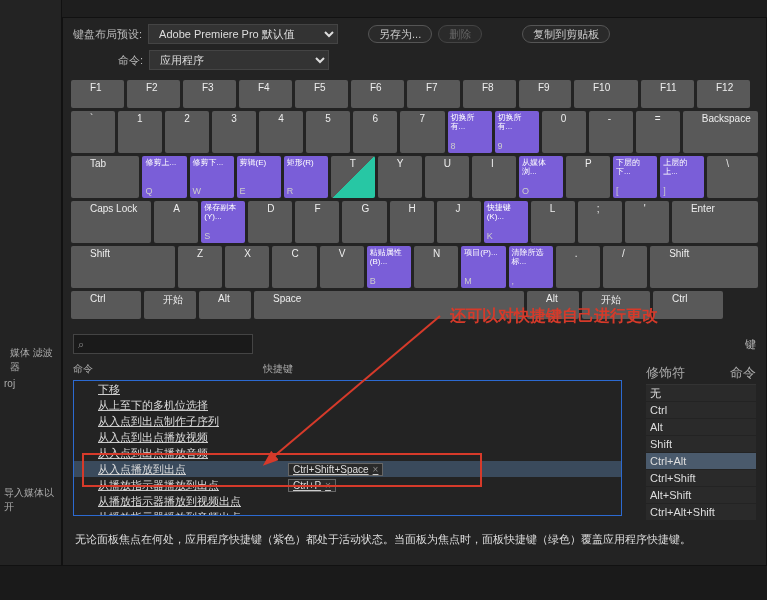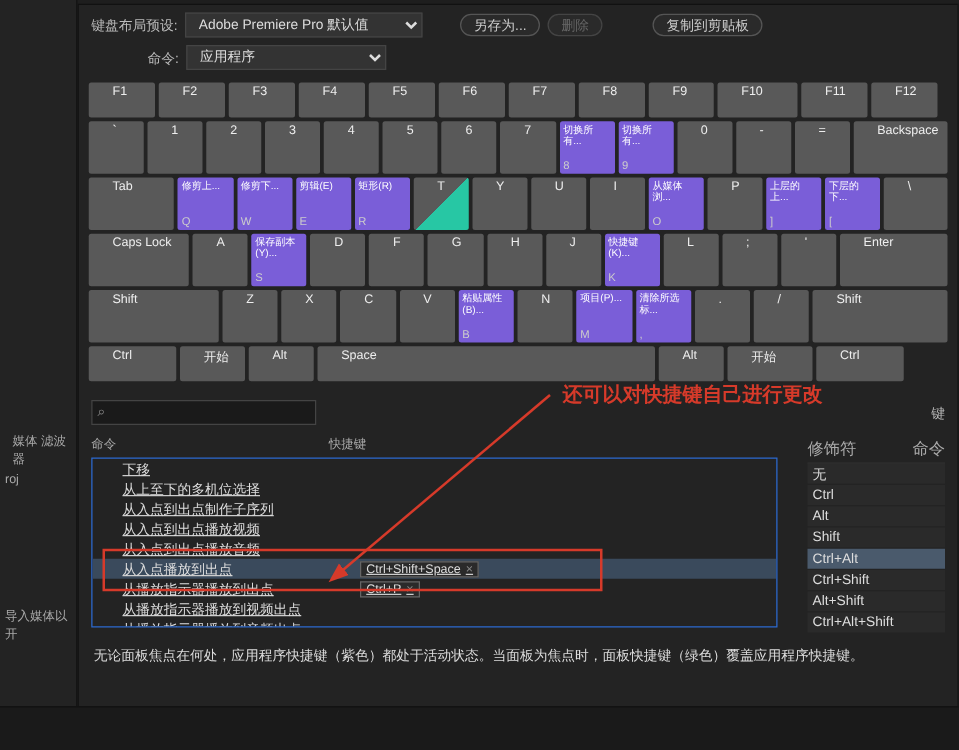--- a/index.html
+++ b/index.html
@@ -1,19 +1,19 @@
 <!DOCTYPE html>
 <html><head>
 <meta charset="utf-8">
 <style>
 * { margin: 0; padding: 0; box-sizing: border-box; }
 body { background: #1e1e1e; font-family: -apple-system, "Segoe UI", Arial, sans-serif; color: #ccc; font-size: 11px; position: relative; width: 767px; height: 600px; overflow: hidden; }
 .left-panel { position: absolute; left: 0; top: 0; width: 62px; height: 600px; background: #232323; border-right: 1px solid #111; }
 .left-panel .side-label { position: absolute; color: #aaa; font-size: 10px; }
-.dialog { position: absolute; left: 62px; top: 3px; width: 705px; height: 565px; background: #232323; border: 1px solid #111; }
+.dialog { position: absolute; left: 62px; top: 17px; width: 705px; height: 565px; background: #232323; border: 1px solid #111; }
 .topbar { display: flex; align-items: center; gap: 6px; padding: 6px 10px; }
 .label { color: #bbb; }
 .select { background: #333; border: 1px solid #444; color: #ddd; padding: 2px 6px; height: 20px; font-size: 11px; }
 .btn { background: #2a2a2a; border: 1px solid #555; border-radius: 10px; color: #ccc; padding: 1px 10px; font-size: 11px; height: 18px; display: inline-flex; align-items: center; }
 .btn.disabled { color: #666; border-color: #444; }
 .row2 { display: flex; align-items: center; gap: 6px; padding: 0 10px 6px 10px; }
 .keyboard { padding: 4px 8px 8px 8px; }
 .krow { display: flex; gap: 3px; margin-bottom: 3px; }
 .key { background: #595959; color: #ccc; font-size: 9px; height: 42px; display: flex; flex-direction: column; justify-content: flex-start; padding: 2px 3px; border-radius: 2px; position: relative; }
 .key.f { height: 28px; }
@@ -65,21 +65,21 @@
     </select>
     <span style="width:18px"></span>
     <span class="btn">另存为...</span>
     <span class="btn disabled">删除</span>
     <span style="width:28px"></span>
     <span class="btn">复制到剪贴板</span>
   </div>
 
   <div class="row2">
     <span style="width:70px;text-align:right" class="label">命令:</span>
-    <select class="select" style="width:160px">
+    <select class="select" style="width:180px">
       <option>应用程序</option>
     </select>
   </div>
 
   <div class="keyboard">
     <div class="krow" id="krow1">
         <div class="key f" style="width: 53px;">
           <span class="main">F1</span>
         </div>
         <div class="key f" style="width: 53px;">
@@ -195,26 +195,26 @@
           <span class="main">I</span>
         </div>
         <div class="key purple" style="width: 45px;">
           <span class="sub">从媒体浏...</span>
           <span class="bot">O</span>
         </div>
         <div class="key" style="width: 45px;">
           <span class="main">P</span>
         </div>
         <div class="key purple" style="width: 45px;">
+          <span class="sub">下层的下...</span>
+          <span class="bot">[</span>
+        </div>
+        <div class="key purple" style="width: 45px;">
           <span class="sub">上层的上...</span>
           <span class="bot">]</span>
-        </div>
-        <div class="key purple" style="width: 45px;">
-          <span class="sub">下层的下...</span>
-          <span class="bot">[</span>
         </div>
         <div class="key" style="width: 52px;">
           <span class="main">\</span>
         </div>
       </div>
     <div class="krow" id="krow4">
         <div class="key" style="width: 82px;">
           <span class="main">Caps Lock</span>
         </div>
         <div class="key" style="width: 45px;">

